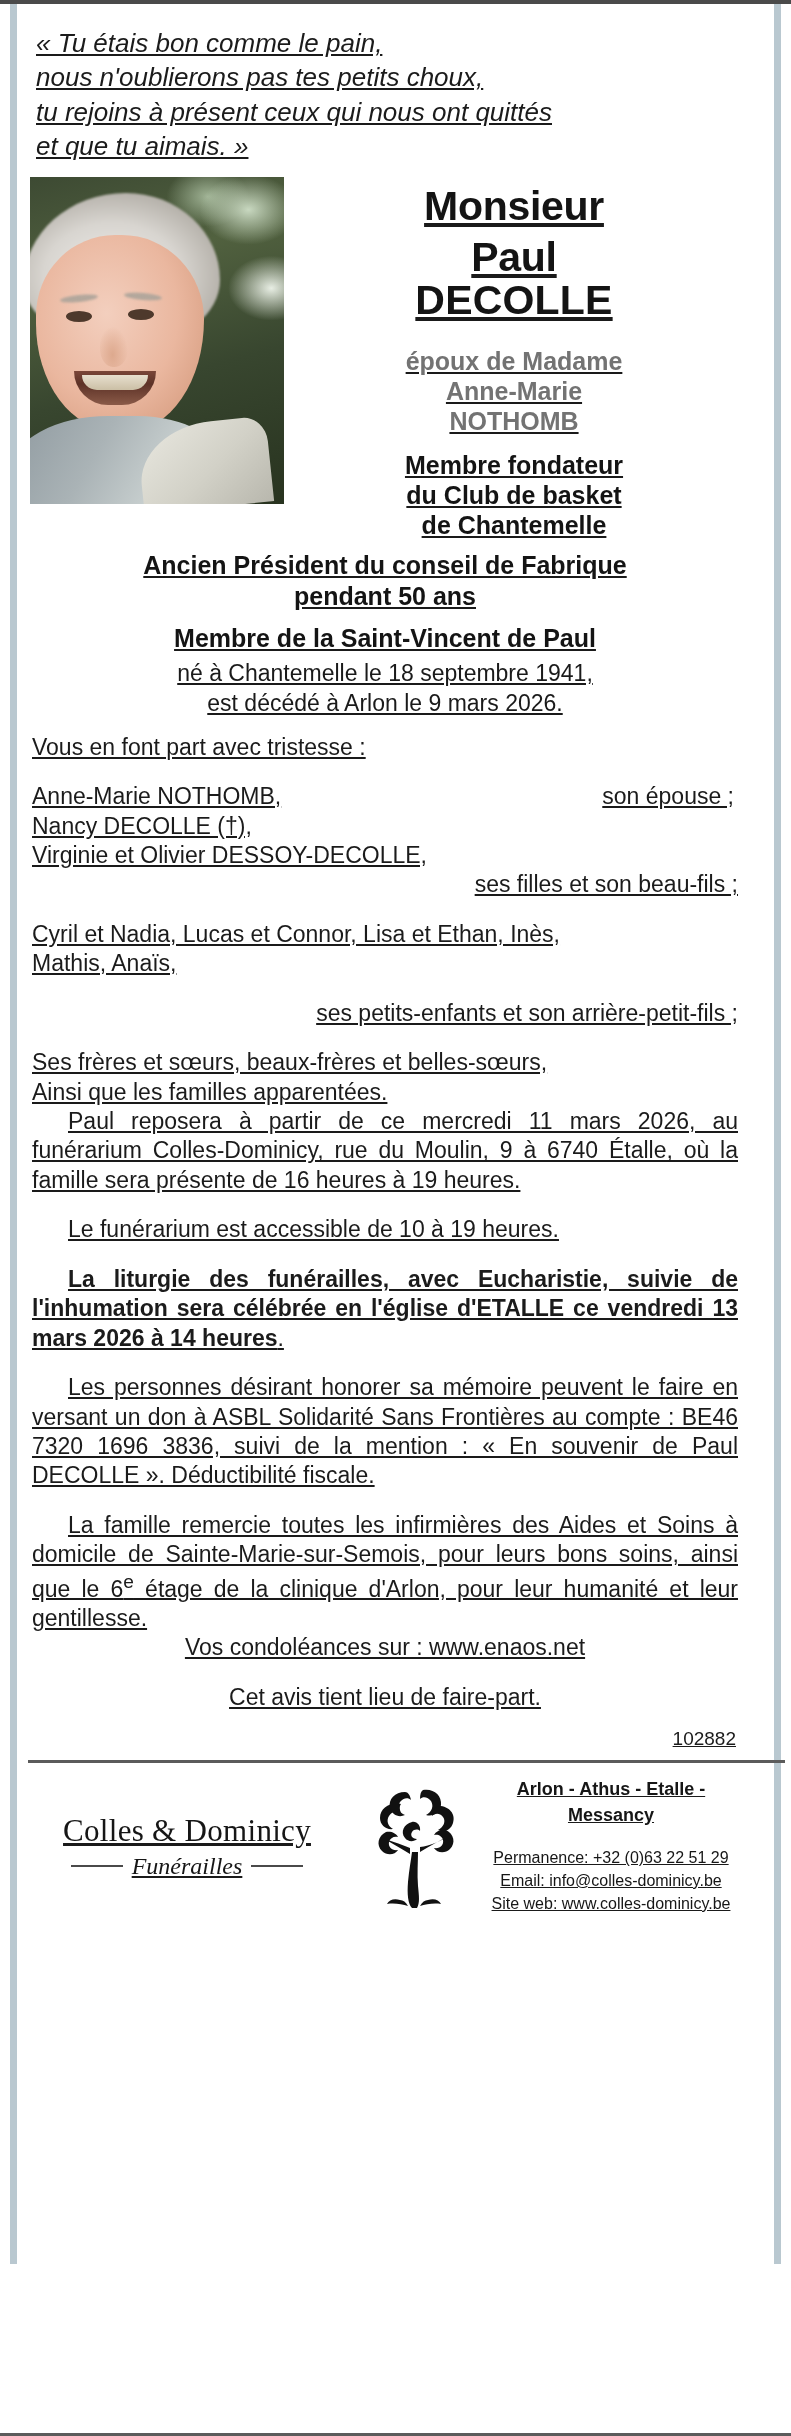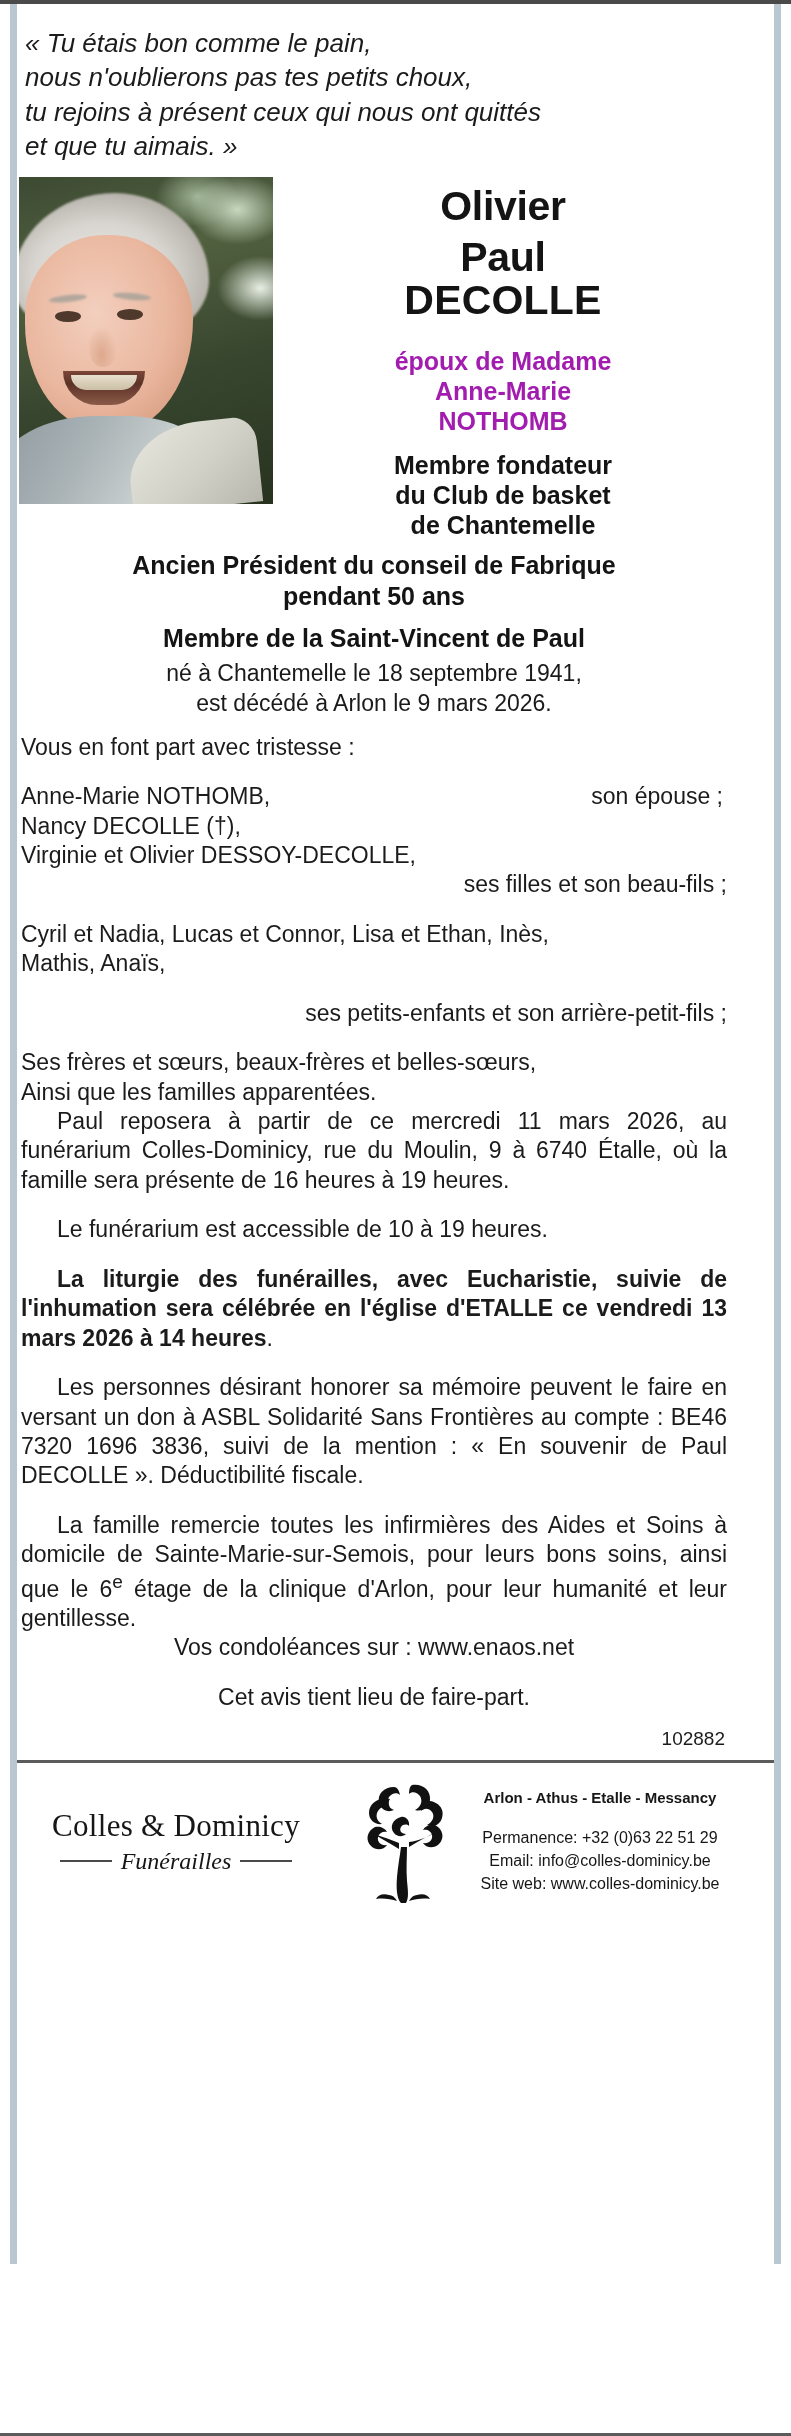--- a/index.html
+++ b/index.html
@@ -38,22 +38,23 @@
     background: #b9c8d0;
   }
   .bottom-rule {
     position: absolute; bottom: 0; left: 0;
     width: 791px; height: 3px;
     background: #5b5b5b;
   }
 
   .content {
     position: absolute;
-    top: 4px; left: 17px;
+    top: 4px; left: 28px;
     width: 714px;
+    text-decoration: underline;
   }
 
   
   .quote {
     font-style: italic;
     font-size: 26px;
     line-height: 1.32;
     padding: 22px 6px 0 8px;
     color: #1b1b1b;
   }
@@ -163,21 +164,21 @@
     font-size: 41px;
     line-height: 1.05;
     letter-spacing: 0.2px;
     color: #141414;
   }
   .sub-block {
     font-weight: bold;
     font-size: 25px;
     line-height: 1.2;
     margin-top: 24px;
-    color: #a21caf;
+    color: #737373;
   }
   .sub-block2 {
     font-weight: bold;
     font-size: 25px;
     line-height: 1.2;
     margin-top: 14px;
     color: #141414;
   }
 
   
@@ -255,21 +256,21 @@
   }
   .tree { flex: 0 0 126px; display: flex; justify-content: center; }
   .contact {
     flex: 1 1 auto;
     text-align: center;
     font-size: 16px;
     line-height: 1.42;
     color: #161616;
     padding-right: 4px;
   }
-  .contact .towns { font-weight: bold; font-size: 15px; margin-bottom: 19px; }
+  .contact .towns { font-weight: bold; font-size: 18px; margin-bottom: 19px; }
 </style>
 </head>
 <body>
 
 <div class="page">
 
   <div class="top-rule"></div>
   <div class="rail-left"></div>
   <div class="rail-right"></div>
   <div class="bottom-rule"></div>
@@ -294,21 +295,21 @@
         <div class="eye-l"></div>
         <div class="eye-r"></div>
         <div class="nose"></div>
         <div class="smile"></div>
         <div class="teeth"></div>
         <div class="shirt"></div>
         <div class="collar"></div>
       </div>
 
       <div class="head-text">
-        <div class="name-line">Olivier</div>
+        <div class="name-line">Monsieur</div>
         <div class="name-line">Paul</div>
         <div class="name-surname">DECOLLE</div>
 
         <div class="sub-block">
           <div>époux de Madame</div>
           <div>Anne-Marie</div>
           <div>NOTHOMB</div>
         </div>
 
         <div class="sub-block2">

